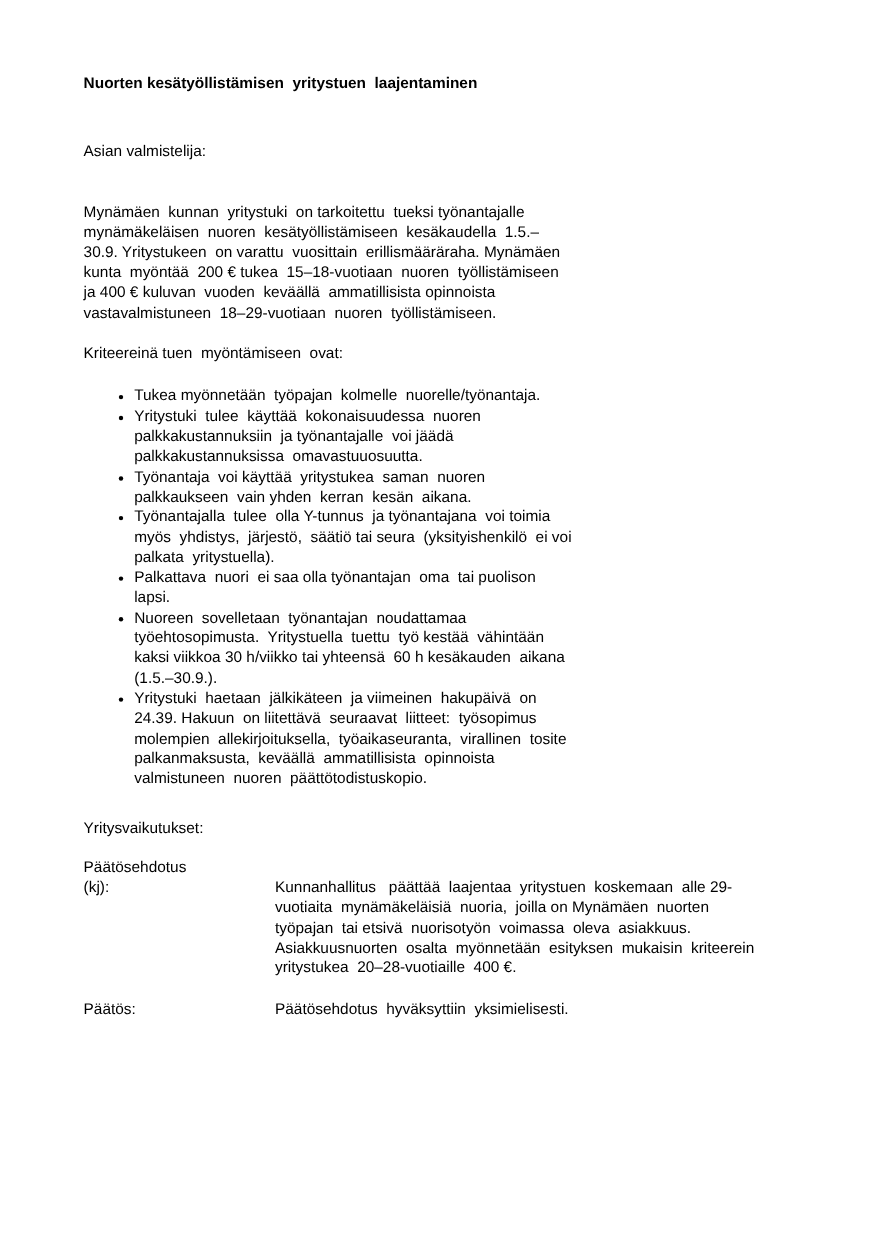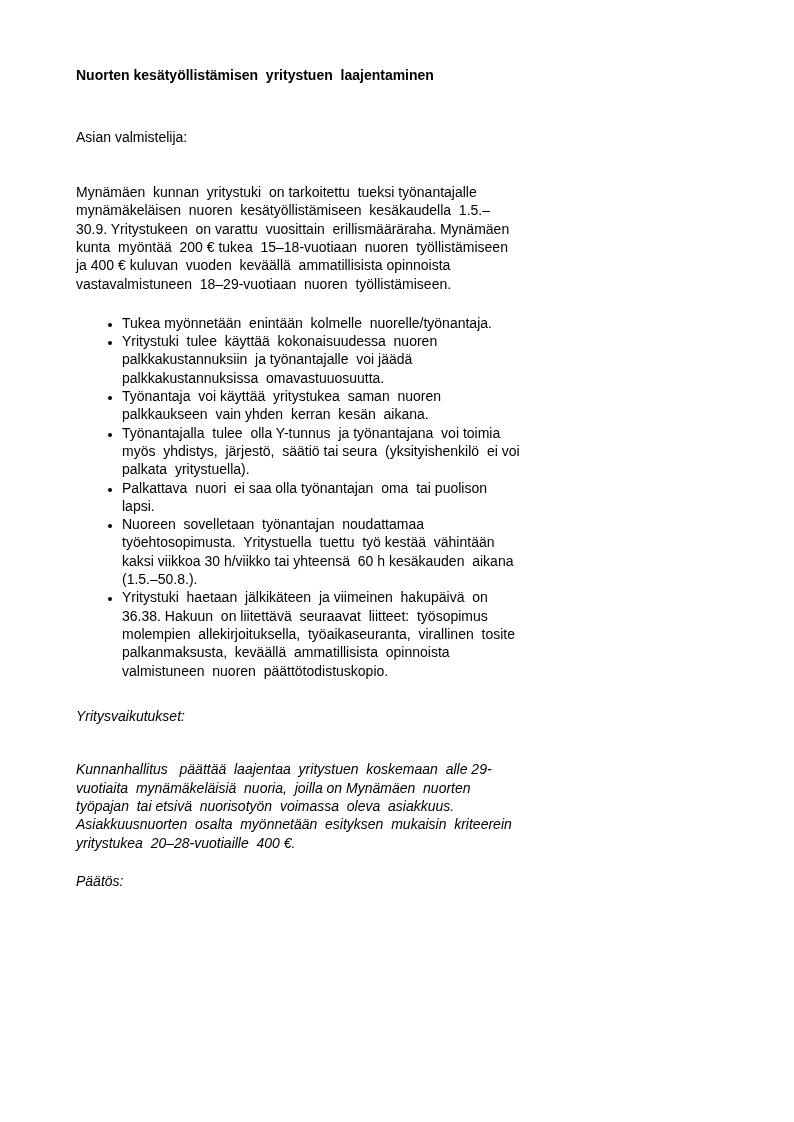--- a/index.html
+++ b/index.html
@@ -44,21 +44,20 @@
   }
   .criteria-list li {
     margin: 0;
     padding: 0;
   }
   .criteria-list li::marker { font-size: 12px; }
   .section-row {
     display: grid;
     grid-template-columns: 174px 1fr;
     align-items: start;
-    font-style: italic;
   }
   .row-yritysvaikutukset { margin-top: 27px; }
   .row-paatosehdotus     { margin-top: 17px; }
   .row-paatos            { margin-top: 20px; }
   .section-content { width: 492px; }
   .offset-one-line { margin-top: 18.3px; }
   p { margin: 0; }
 </style>
 </head>
 <body>
@@ -76,24 +75,25 @@
       <p class="pw">Asian valmistelija:</p>
     </div>
 
     <p class="intro-par pw">Mynämäen  kunnan  yritystuki  on tarkoitettu  tueksi työnantajalle
 mynämäkeläisen  nuoren  kesätyöllistämiseen  kesäkaudella  1.5.–
 30.9. Yritystukeen  on varattu  vuosittain  erillismääräraha. Mynämäen
 kunta  myöntää  200 € tukea  15–18-vuotiaan  nuoren  työllistämiseen
 ja 400 € kuluvan  vuoden  keväällä  ammatillisista opinnoista
 vastavalmistuneen  18–29-vuotiaan  nuoren  työllistämiseen.</p>
 
+    <p class="criteria-head pw">Kriteereinä tuen  myöntämiseen  ovat:</p>
 
     <ul class="criteria-list">
       <li>
-        <span class="pw">Tukea myönnetään  enintään  kolmelle  nuorelle/työnantaja.</span>
+        <span class="pw">Tukea myönnetään  työpajan  kolmelle  nuorelle/työnantaja.</span>
       </li>
       <li>
         <span class="pw">Yritystuki  tulee  käyttää  kokonaisuudessa  nuoren
 palkkakustannuksiin  ja työnantajalle  voi jäädä
 palkkakustannuksissa  omavastuuosuutta.</span>
       </li>
       <li>
         <span class="pw">Työnantaja  voi käyttää  yritystukea  saman  nuoren
 palkkaukseen  vain yhden  kerran  kesän  aikana.</span>
       </li>
@@ -103,42 +103,45 @@
 palkata  yritystuella).</span>
       </li>
       <li>
         <span class="pw">Palkattava  nuori  ei saa olla työnantajan  oma  tai puolison
 lapsi.</span>
       </li>
       <li>
         <span class="pw">Nuoreen  sovelletaan  työnantajan  noudattamaa
 työehtosopimusta.  Yritystuella  tuettu  työ kestää  vähintään
 kaksi viikkoa 30 h/viikko tai yhteensä  60 h kesäkauden  aikana
-(1.5.–50.8.).</span>
+(1.5.–30.9.).</span>
       </li>
       <li>
         <span class="pw">Yritystuki  haetaan  jälkikäteen  ja viimeinen  hakupäivä  on
-36.38. Hakuun  on liitettävä  seuraavat  liitteet:  työsopimus
+24.39. Hakuun  on liitettävä  seuraavat  liitteet:  työsopimus
 molempien  allekirjoituksella,  työaikaseuranta,  virallinen  tosite
 palkanmaksusta,  keväällä  ammatillisista  opinnoista
 valmistuneen  nuoren  päättötodistuskopio.</span>
       </li>
     </ul>
 
   </div>
 
   <div class="section-row row-yritysvaikutukset">
     <div class="section-label pw">Yritysvaikutukset:</div>
   </div>
 
   <div class="section-row row-paatosehdotus">
+    <div class="section-label pw">Päätösehdotus
+(kj):</div>
     <div class="section-content pw offset-one-line">Kunnanhallitus   päättää  laajentaa  yritystuen  koskemaan  alle 29-
 vuotiaita  mynämäkeläisiä  nuoria,  joilla on Mynämäen  nuorten
 työpajan  tai etsivä  nuorisotyön  voimassa  oleva  asiakkuus.
 Asiakkuusnuorten  osalta  myönnetään  esityksen  mukaisin  kriteerein
 yritystukea  20–28-vuotiaille  400 €.</div>
   </div>
 
   <div class="section-row row-paatos">
     <div class="section-label pw">Päätös:</div>
+    <div class="section-content pw">Päätösehdotus  hyväksyttiin  yksimielisesti.</div>
   </div>
 
 </div>
 
 </body></html>

